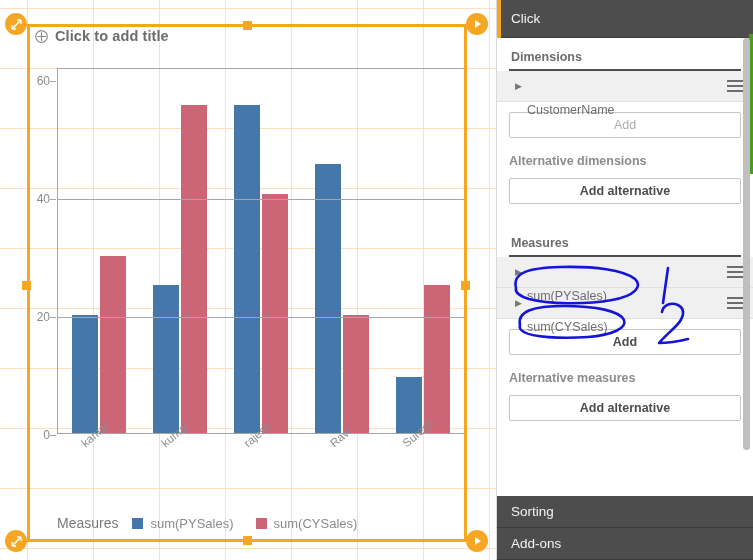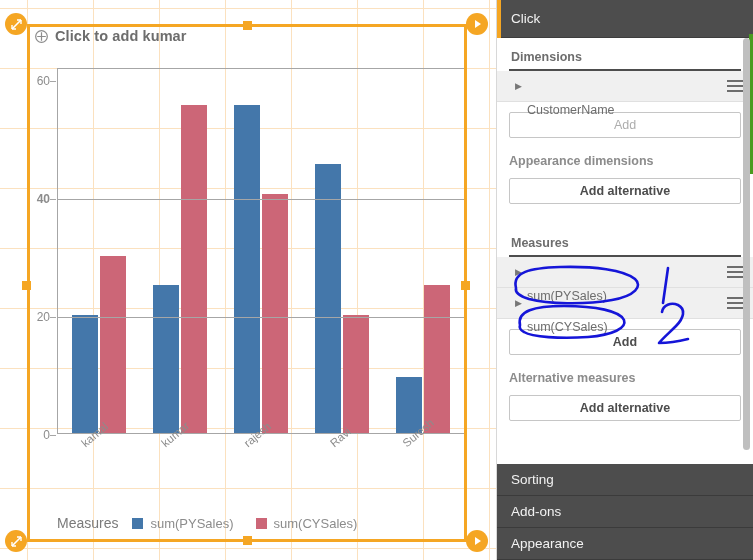--- a/index.html
+++ b/index.html
@@ -213,27 +213,27 @@
     <div class="handle-mid" id="handle-tm"></div>
     <div class="handle-mid" id="handle-bm"></div>
     <div class="handle-mid" id="handle-lm"></div>
     <div class="handle-mid" id="handle-rm"></div>
 
     <div id="title-row">
       <svg id="title-icon" viewBox="0 0 16 16">
         <circle cx="8" cy="8" r="6.2" fill="none" stroke="#8c8c8c" stroke-width="1.3"></circle>
         <path d="M8 3.4 V12.6 M3.4 8 H12.6" stroke="#8c8c8c" stroke-width="1.3"></path>
       </svg>
-      <div id="chart-title">Click to add kumar</div>
+      <div id="chart-title">Click to add title</div>
     </div>
 
     <div id="yaxis">
         <div class="ytick" style="top: 367px;">0<span class="ytick-line"></span></div>
         <div class="ytick" style="top: 248.935px;">20<span class="ytick-line"></span></div>
-        <div class="ytick" style="top: 130.871px; font-weight: bold;">40<span class="ytick-line"></span></div>
+        <div class="ytick" style="top: 130.871px;">40<span class="ytick-line"></span></div>
         <div class="ytick" style="top: 12.8065px;">60<span class="ytick-line"></span></div>
       </div>
     <div id="plot">
       <div id="bars">
           <div class="cat">
             <div class="bar py" title="kamal — sum(PYSales): 20" style="height: 118.065px; background: rgb(68, 119, 170);"></div>
             <div class="bar cy" title="kamal — sum(CYSales): 30" style="height: 177.097px; background: rgb(204, 102, 119);"></div>
           </div>
           <div class="cat">
             <div class="bar py" title="kumar — sum(PYSales): 25" style="height: 147.581px; background: rgb(68, 119, 170);"></div>
@@ -305,21 +305,21 @@
             <i></i>
             <i></i>
             <i></i>
           </span>
       </div>
 
       <div class="btn">
         <span>Add</span>
       </div>
 
-      <div class="sub-label">Appearance dimensions</div>
+      <div class="sub-label">Alternative dimensions</div>
 
       <div class="btn strong">
         <span>Add alternative</span>
       </div>
 
       <div class="grp-label" style="margin-top:20px">Measures</div>
 
       <div class="item-row">
         <span class="caret">▶</span>
         <span class="item-label">sum(PYSales)</span>
@@ -353,23 +353,20 @@
 
     <div id="panel-scroll"></div>
 
     <div id="panel-foot">
         <div class="foot-sec">
           <span>Sorting</span>
         </div>
         <div class="foot-sec">
           <span>Add-ons</span>
         </div>
-        <div class="foot-sec">
-          <span>Appearance</span>
-        </div>
       </div>
   </div>
 
   <svg id="ink" viewBox="0 0 257 560">
     <g fill="none" stroke="#1515d8" stroke-width="2.6" stroke-linecap="round" stroke-linejoin="round">
 
       <path d="M20 288 C16 272 34 268 64 267 C98 266 128 270 139 279 C147 286 139 296 116 300
                C88 305 52 304 33 299 C23 296 19 292 20 288 Z"></path>
 
       <path d="M24 325 C21 311 38 306 68 306 C100 306 124 311 128 320 C131 328 117 335 92 337

